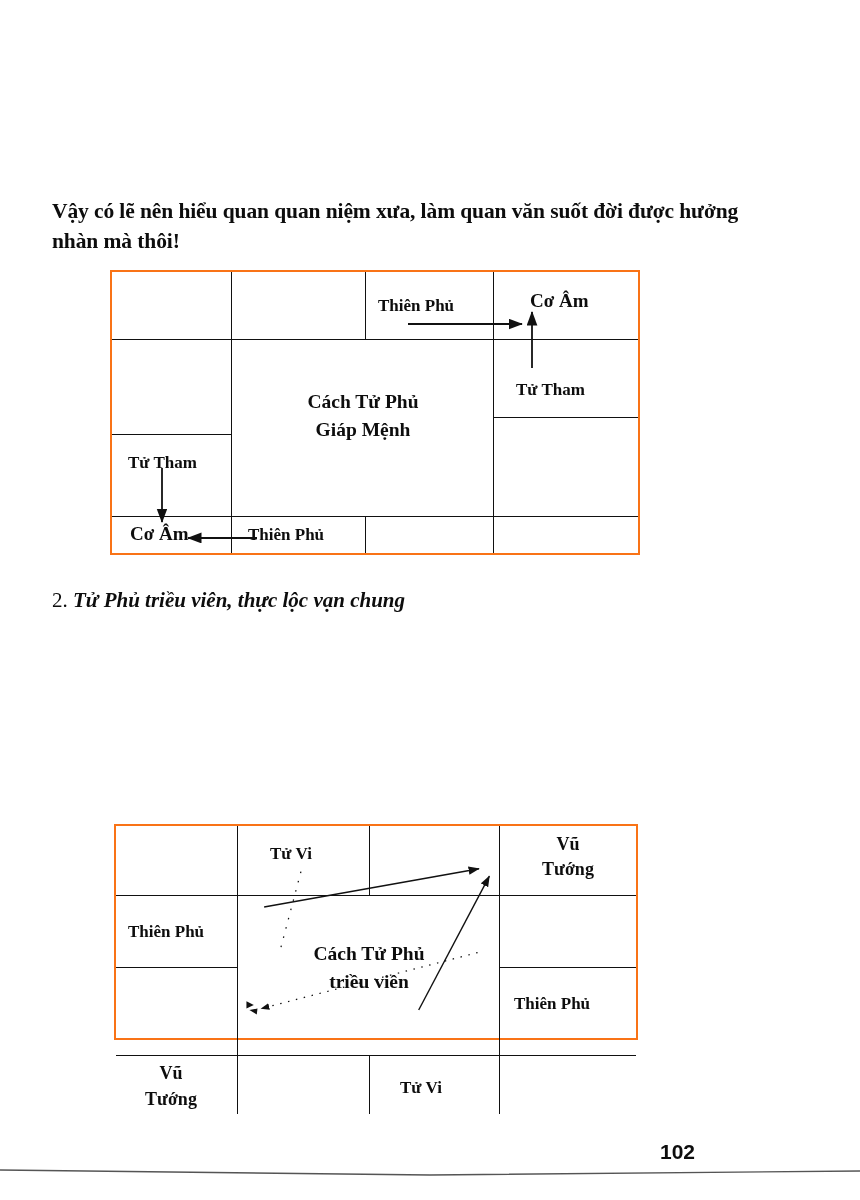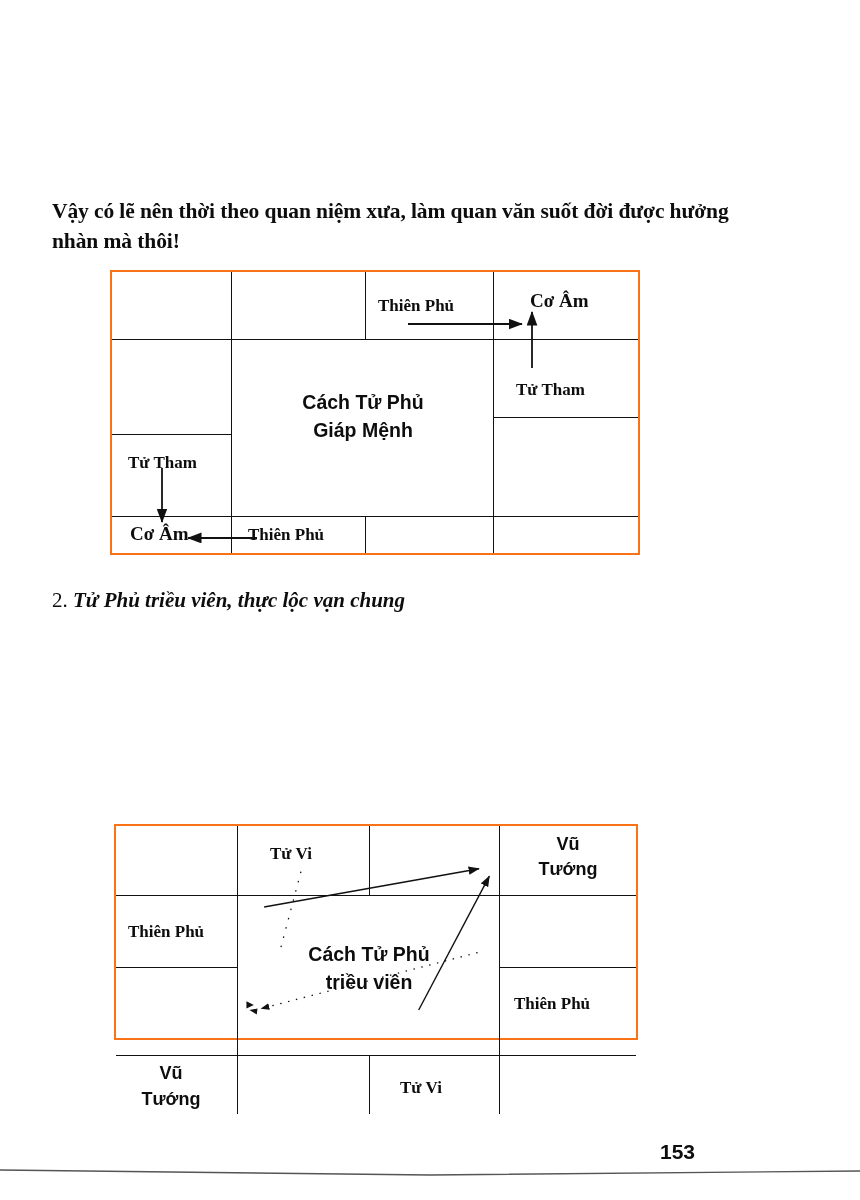--- a/index.html
+++ b/index.html
@@ -85,21 +85,21 @@
     position: absolute;
     font-family: "Liberation Serif", "DejaVu Serif", serif;
     font-weight: bold;
     font-size: 17px;
     white-space: nowrap;
     color: #0d0d0d;
   }
   .center-label {
     position: absolute;
     text-align: center;
-    font-family: Liberation Sans, sans-serif;
+    font-family: Liberation Serif, serif;
     font-weight: bold;
     font-size: 19.5px;
     line-height: 28px;
     color: #0d0d0d;
     white-space: nowrap;
   }
 
   .svg-overlay {
     position: absolute;
     left: 0; top: 0;
@@ -122,21 +122,21 @@
     left: 0; top: 1168px;
     width: 860px; height: 14px;
   }
 </style>
 </head>
 <body>
 
 <div class="page">
 
 
-  <div class="body-block p1">Vậy có lẽ nên thời theo quan niệm xưa, làm quan văn suốt đời được hưởng nhàn mà thôi!</div>
+  <div class="body-block p1">Vậy có lẽ nên hiểu quan quan niệm xưa, làm quan văn suốt đời được hưởng nhàn mà thôi!</div>
 
   <div class="chart" id="chart-1">
 
     <div class="cell" style="left:0;    top:0;   width:120px; height:68px;"></div>
     <div class="cell" style="left:120px;top:0;   width:134px; height:68px;"></div>
     <div class="cell" style="left:254px;top:0;   width:128px; height:68px;">
       <span class="cell-label" style="left:12px; top:24px;">Thiên Phủ</span>
     </div>
     <div class="cell no-r" style="left:382px;top:0; width:144px; height:68px;">
       <span class="cell-label" style="left:36px; top:18px; font-size:19px;">Cơ Âm</span>
@@ -250,19 +250,19 @@
 
       <line x1="158" y1="62" x2="130" y2="168" stroke="#111" stroke-width="1.7" stroke-dasharray="2 11"></line>
 
       <line x1="398" y1="172" x2="104" y2="248" stroke="#111" stroke-width="1.7" stroke-dasharray="2 9" marker-end="url(#ah2s)"></line>
 
       <path d="M84,238 L94,243 L84,248 z" fill="#111"></path>
       <path d="M98,256 L88,250 L99,248 z" fill="#111"></path>
     </svg>
   </div>
 
-  <div class="folio">153</div>
+  <div class="folio">102</div>
 
   <svg class="footer-rule" viewBox="0 0 860 14" preserveAspectRatio="none">
     <path d="M0,2 L430,7 L860,3" stroke="#555" stroke-width="1.4" fill="none"></path>
   </svg>
 
 </div>
 
 </body></html>

